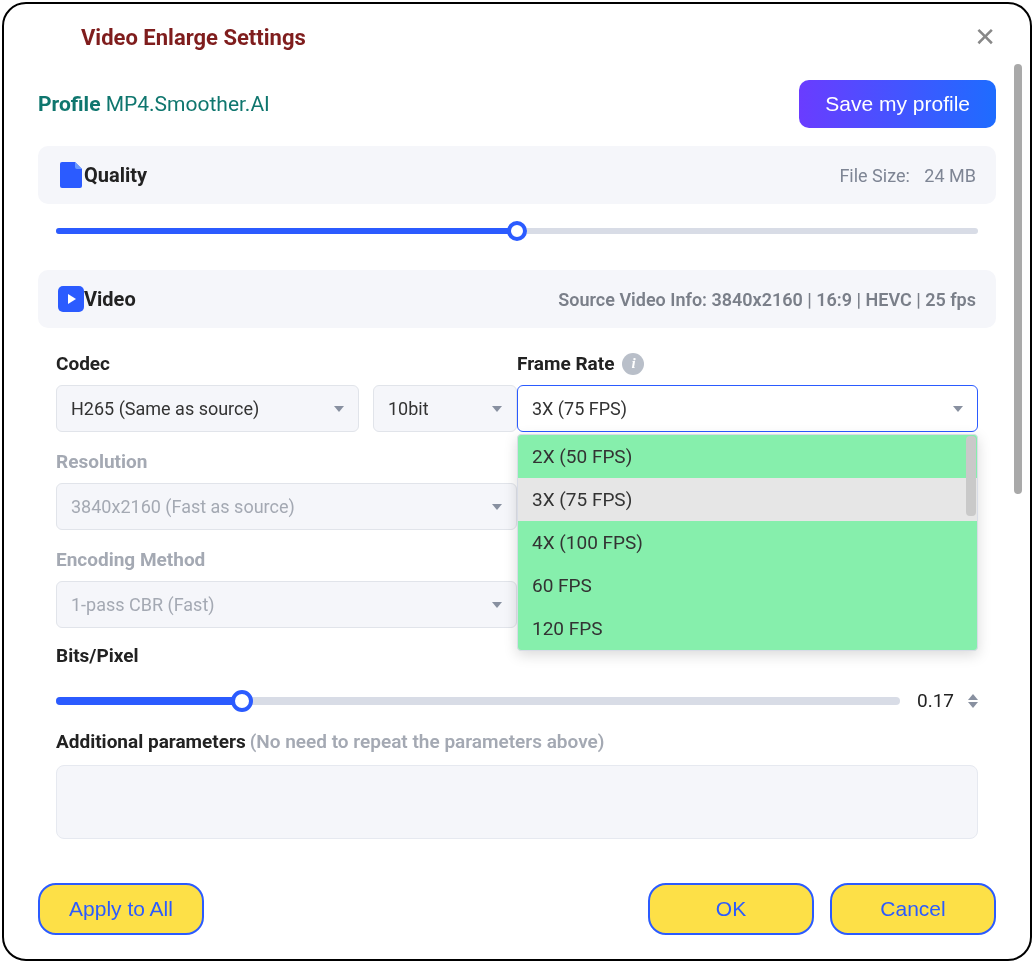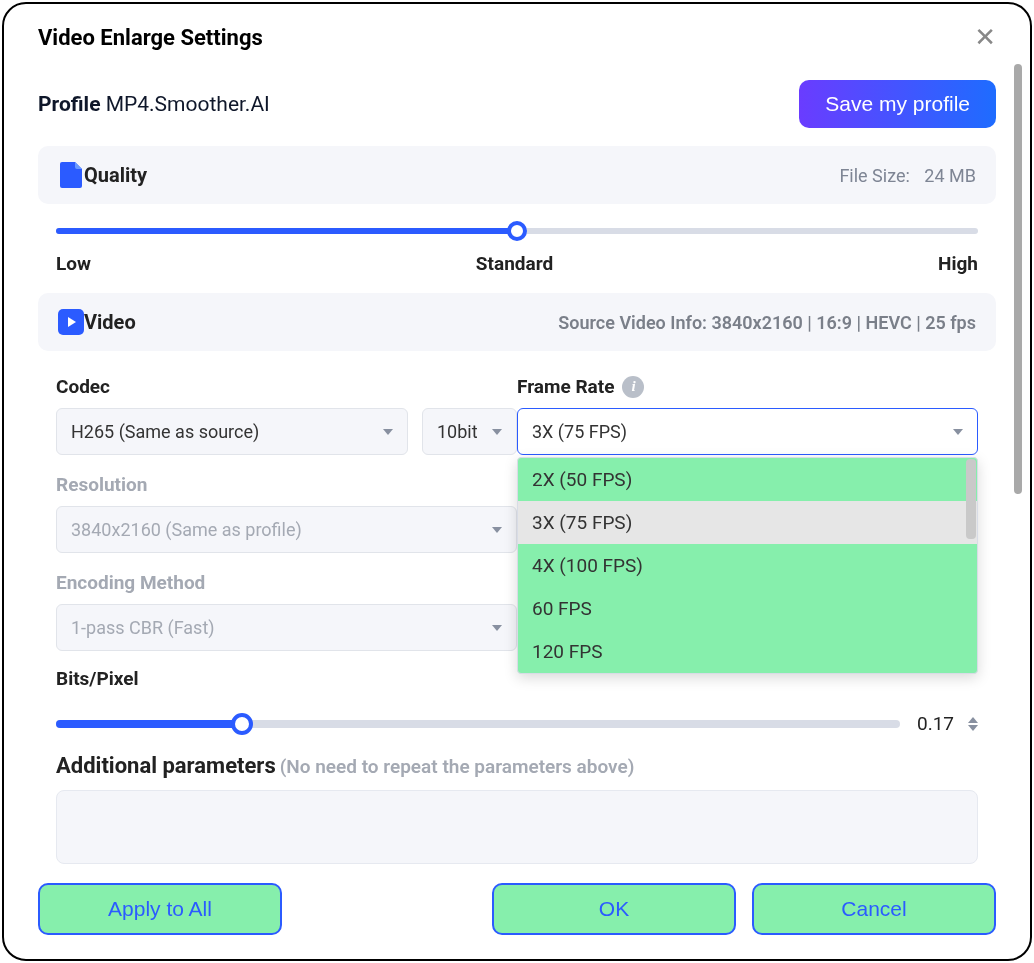--- a/index.html
+++ b/index.html
@@ -22,21 +22,22 @@
   }
   .header {
     display: flex;
     justify-content: space-between;
     align-items: center;
     padding: 20px 34px 10px 34px;
   }
   .header-title {
     font-size: 22px;
     font-weight: 700;
-    color: #000000;
+    color: #7f1d1d;
+    margin-left: 43px;
   }
   .close-btn {
     font-size: 26px;
     color: #888;
     cursor: pointer;
     font-weight: 500;
     line-height: 1;
   }
   .scroll-area {
     flex: 1;
@@ -55,21 +56,21 @@
   }
   .profile-row {
     display: flex;
     justify-content: space-between;
     align-items: center;
     margin-top: 20px;
     margin-bottom: 18px;
   }
   .profile-label {
     font-size: 21px;
-    color: #0f172a;
+    color: #0f766e;
   }
   .profile-label b { font-weight: 700; }
   .profile-name { font-weight: 400; }
   .save-profile-btn {
     background: linear-gradient(90deg, #6a3cff 0%, #1e6cff 100%);
     color: #fff;
     border: none;
     border-radius: 10px;
     padding: 12px 26px;
     font-size: 21px;
@@ -180,21 +181,21 @@
     justify-content: space-between;
     cursor: pointer;
   }
   .select-box.disabled { color: #a4a9b3; }
   .select-box.active {
     background: #fff;
     border: 1px solid #2b5bff;
   }
   .codec-row { display: flex; gap: 14px; }
   .codec-row .select-box:first-child { flex: 1; }
-  .codec-row .select-box:last-child { width: 95px; }
+  .codec-row .select-box:last-child { width: 144px; }
   .chev {
     width: 0; height: 0;
     border-left: 5px solid transparent;
     border-right: 5px solid transparent;
     border-top: 6px solid #8890a0;
   }
   .info-icon {
     width: 22px; height: 22px;
     background: #b9bfc9;
     border-radius: 50%;
@@ -280,21 +281,21 @@
     border-left: 5px solid transparent;
     border-right: 5px solid transparent;
     cursor: pointer;
   }
   .stepper-up { border-bottom: 6px solid #8890a0; }
   .stepper-down { border-top: 6px solid #8890a0; }
   .additional-row {
     padding: 18px 18px 0 18px;
   }
   .additional-label {
-    font-size: 22px;
+    font-size: 19px;
     font-weight: 700;
     color: #222;
   }
   .additional-hint {
     font-size: 19px;
     font-weight: 600;
     color: #a4a9b3;
   }
   .textarea {
     margin: 12px 18px 0 18px;
@@ -305,29 +306,29 @@
   }
   .footer {
     display: flex;
     justify-content: space-between;
     align-items: center;
     padding: 18px 34px 24px 34px;
     gap: 16px;
   }
   .footer-right { display: flex; gap: 16px; }
   .footer-btn {
-    background: #86efac;
+    background: #fde047;
     color: #2b5bff;
     border: 2px solid #2b5bff;
-    border-radius: 10px;
+    border-radius: 18px;
     padding: 12px 0;
     font-size: 21px;
     font-weight: 500;
     cursor: pointer;
-    width: 244px;
+    width: 166px;
     text-align: center;
   }
   .bits-label-row {
     padding: 16px 18px 4px 18px;
   }
 </style>
 </head>
 <body>
 
 <div class="modal">
@@ -360,25 +361,20 @@
       <div class="file-size-text">
         <span>File Size:</span>
         <span class="file-size-val">24 MB</span>
       </div>
     </div>
 
     <div class="quality-body">
       <div class="slider-track">
         <div class="slider-fill" style="width:50%"></div>
         <div class="slider-thumb" style="left:50%"></div>
-      </div>
-      <div class="slider-labels">
-        <span>Low</span>
-        <span>Standard</span>
-        <span>High</span>
       </div>
     </div>
 
     <div class="section-head">
       <div class="section-head-left">
         <span class="icon-box">
           <svg width="26" height="26" viewBox="0 0 26 26">
               <rect width="26" height="26" rx="5" fill="#2b5bff"></rect>
               <path d="M10 8 L18 13 L10 18 Z" fill="#fff"></path>
             </svg>
@@ -398,21 +394,21 @@
               <span class="chev"></span>
             </div>
             <div class="select-box">
               <span>10bit</span>
               <span class="chev"></span>
             </div>
           </div>
 
           <div class="field-label disabled">Resolution</div>
           <div class="select-box disabled">
-            <span>3840x2160 (Same as profile)</span>
+            <span>3840x2160 (Fast as source)</span>
             <span class="chev"></span>
           </div>
 
           <div class="field-label disabled">Encoding Method</div>
           <div class="select-box disabled">
             <span>1-pass CBR (Fast)</span>
             <span class="chev"></span>
           </div>
         </div>
 

